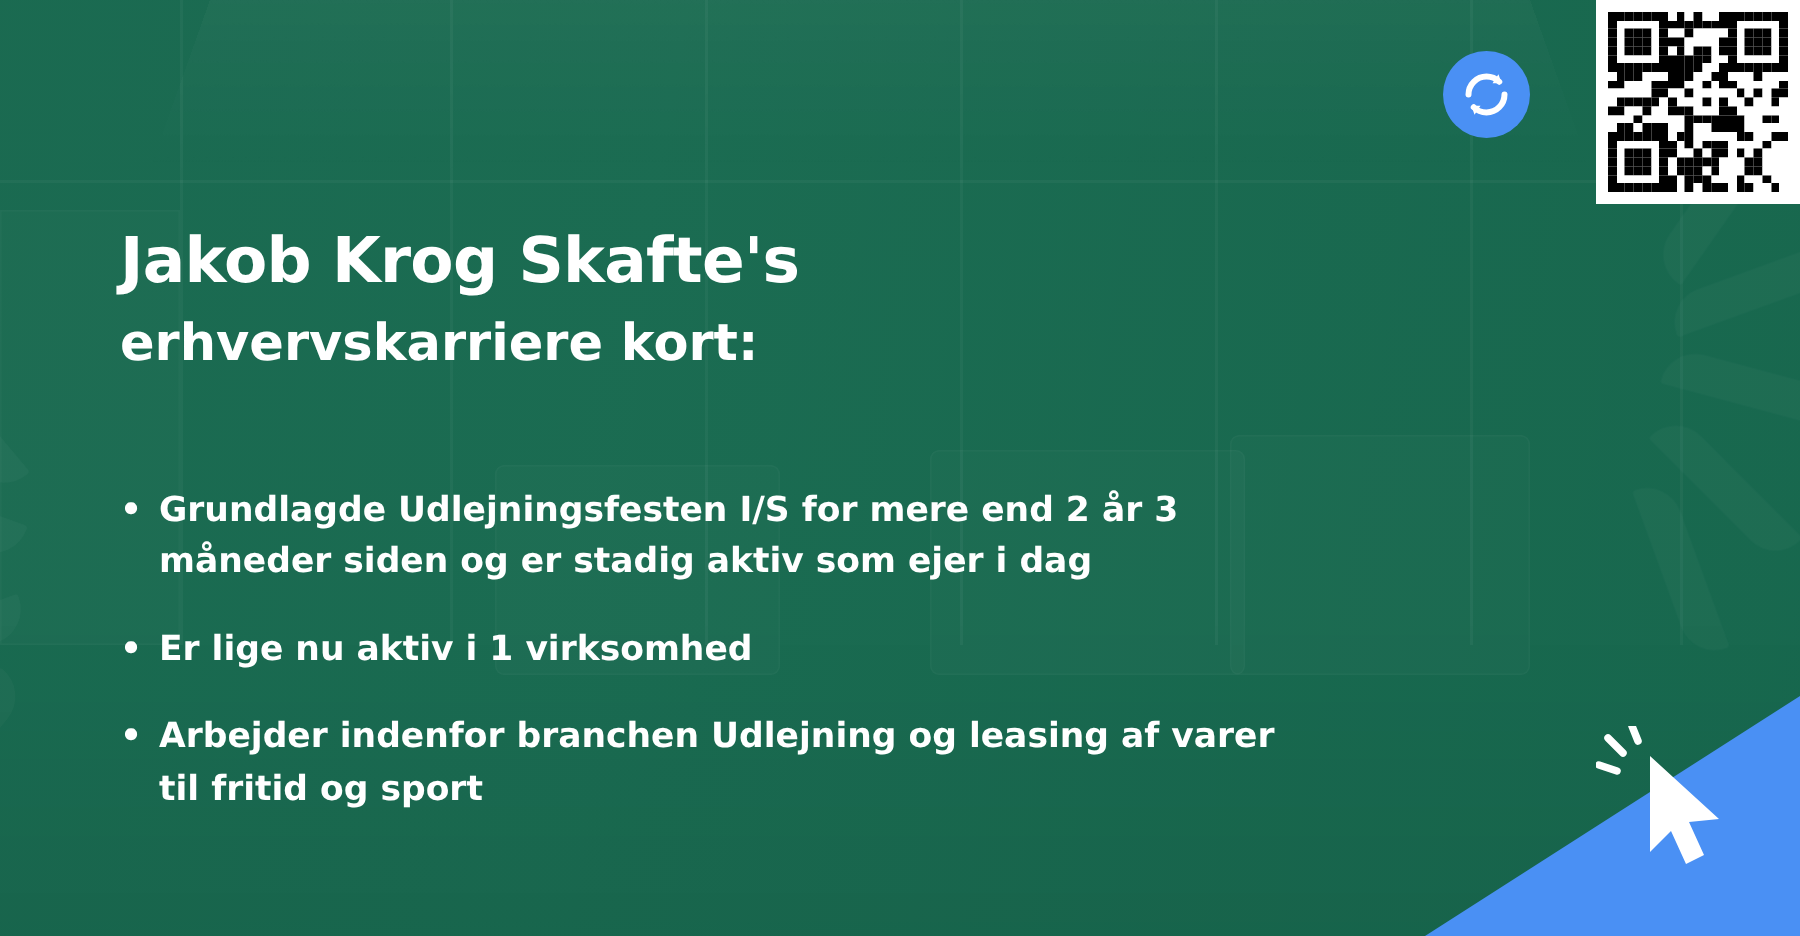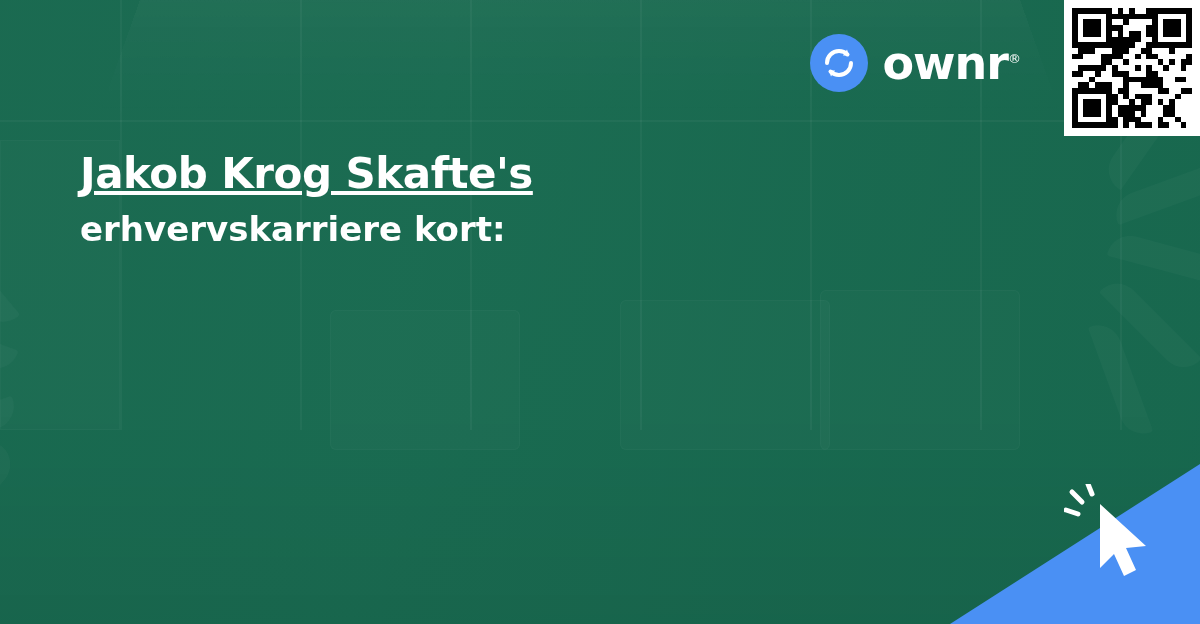--- a/index.html
+++ b/index.html
@@ -88,21 +88,20 @@
   .qr-grid div { background: #ffffff; }
   .qr-grid div.on { background: #000000; }
   
   .content { position: absolute; left: 80px; top: 148px; right: 200px; }
   h1 {
     color: #ffffff;
     font-size: 42px;
     font-weight: 700;
     letter-spacing: -0.5px;
     line-height: 1.25;
-    text-decoration: underline;
   }
   h2 {
     color: #ffffff;
     font-size: 34px;
     font-weight: 700;
     line-height: 1.3;
     margin-top: 6px;
   }
   ul {
     list-style: none;
@@ -172,21 +171,20 @@
 
   <div class="logo">
     <span class="logo-mark">
       <svg width="36" height="36" viewBox="0 0 36 36" aria-hidden="true">
         <path d="M6 18a12 12 0 0 1 12-12 12 12 0 0 1 8.5 3.5" fill="none" stroke="#ffffff" stroke-width="4" stroke-linecap="round"></path>
         <path d="M30 18a12 12 0 0 1-12 12A12 12 0 0 1 9.5 26.5" fill="none" stroke="#ffffff" stroke-width="4" stroke-linecap="round"></path>
         <path d="M26 4.5l2 6-6 0z" fill="#ffffff"></path>
         <path d="M10 31.5l-2-6 6 0z" fill="#ffffff"></path>
       </svg>
     </span>
-    <span class="logo-text"><span>ownr</span><span class="logo-reg">®</span></span>
   </div>
 
   <div class="qr">
     <div class="qr-grid" id="qrGrid">
         <div class="on"></div>
         <div class="on"></div>
         <div class="on"></div>
         <div class="on"></div>
         <div class="on"></div>
         <div class="on"></div>
@@ -624,20 +622,25 @@
         <div></div>
         <div></div>
         <div class="on"></div>
         <div></div>
       </div>
   </div>
 
   <div class="content">
     <h1>Jakob Krog Skafte's</h1>
     <h2>erhvervskarriere kort:</h2>
+    <ul id="bulletList">
+        <li>Grundlagde Udlejningsfesten I/S for mere end 2 år 3 måneder siden og er stadig aktiv som ejer i dag</li>
+        <li>Er lige nu aktiv i 1 virksomhed</li>
+        <li>Arbejder indenfor branchen Udlejning og leasing af varer til fritid og sport</li>
+      </ul>
   </div>
 
   <div class="corner"></div>
   <div class="cursor">
     <svg width="110" height="110" viewBox="0 0 110 110" aria-hidden="true">
       <path d="M36 20 L36 84 L50 70 L60 92 L72 86 L62 64 L82 62 Z" fill="#ffffff"></path>
       <g stroke="#ffffff" stroke-width="5" stroke-linecap="round">
         <line x1="18" y1="18" x2="8" y2="8"></line>
         <line x1="28" y1="10" x2="24" y2="0"></line>
         <line x1="14" y1="30" x2="2" y2="26"></line>

